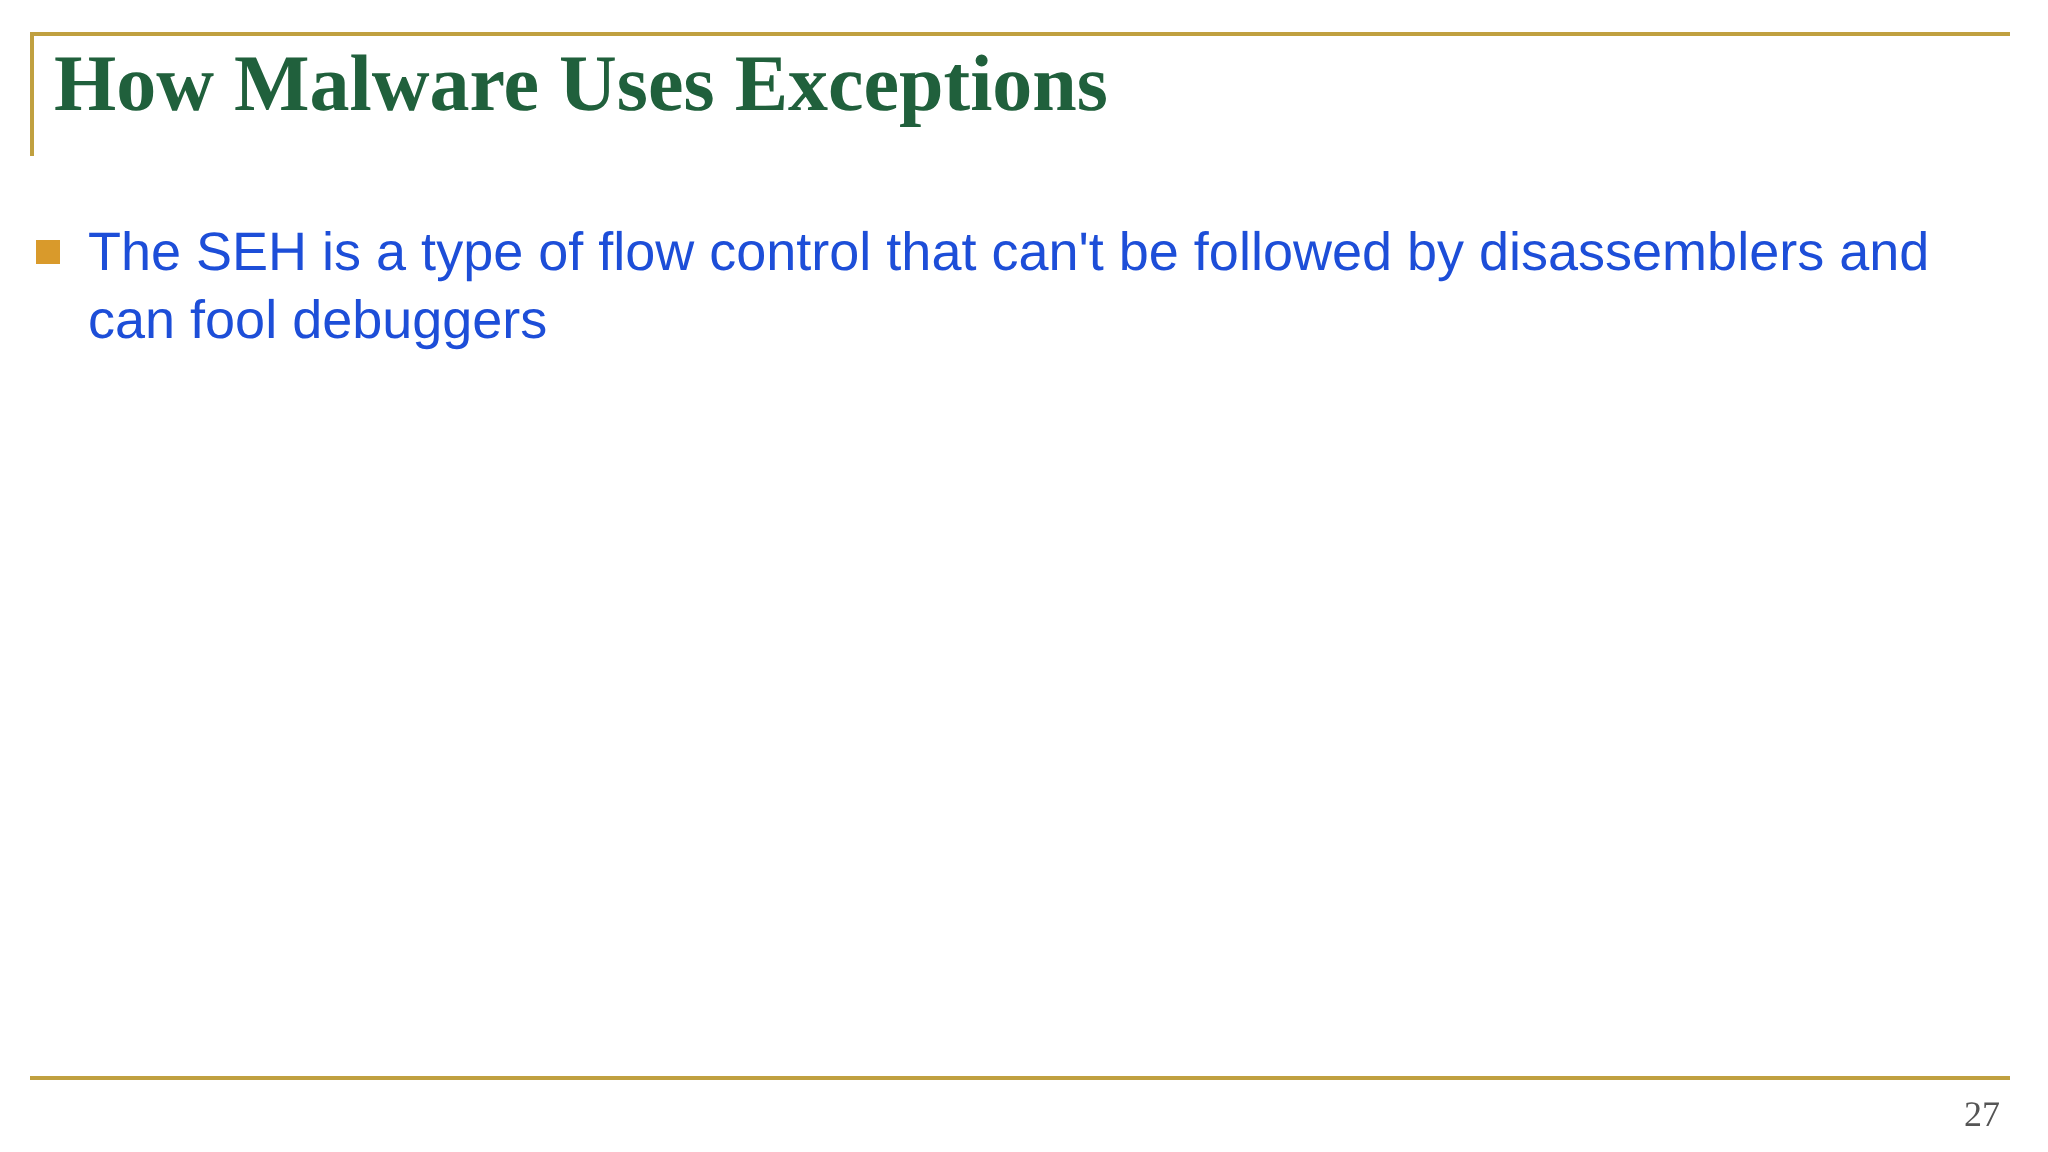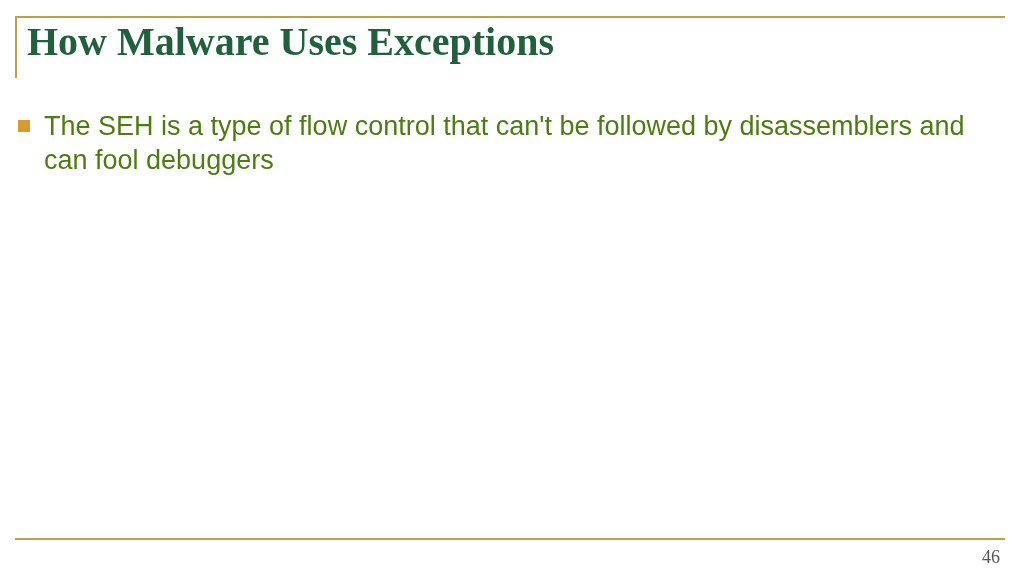--- a/index.html
+++ b/index.html
@@ -53,21 +53,21 @@
     flex: 0 0 auto;
     width: 12px;
     height: 12px;
     background: #d99a2b;
     margin-top: 10px;
     margin-right: 14px;
   }
   .bullet-text {
     flex: 1 1 auto;
     font-size: 27px;
-    color: #4d7c0f;
+    color: #1d4ed8;
     line-height: 1.25;
   }
   .footer-line {
     position: absolute;
     left: 15px;
     right: 15px;
     bottom: 36px;
     height: 0;
     border-top: 2px solid #c0a040;
   }
@@ -96,15 +96,15 @@
     <div class="bullet-item">
       <div class="bullet-icon"></div>
       <div class="bullet-text">The SEH is a type of flow control that can't be followed by disassemblers and can fool debuggers</div>
     </div>
 
 
   </div>
 
   <div class="footer-line"></div>
 
-  <div class="page-number">46</div>
+  <div class="page-number">27</div>
 
 </div>
 
 </body></html>

